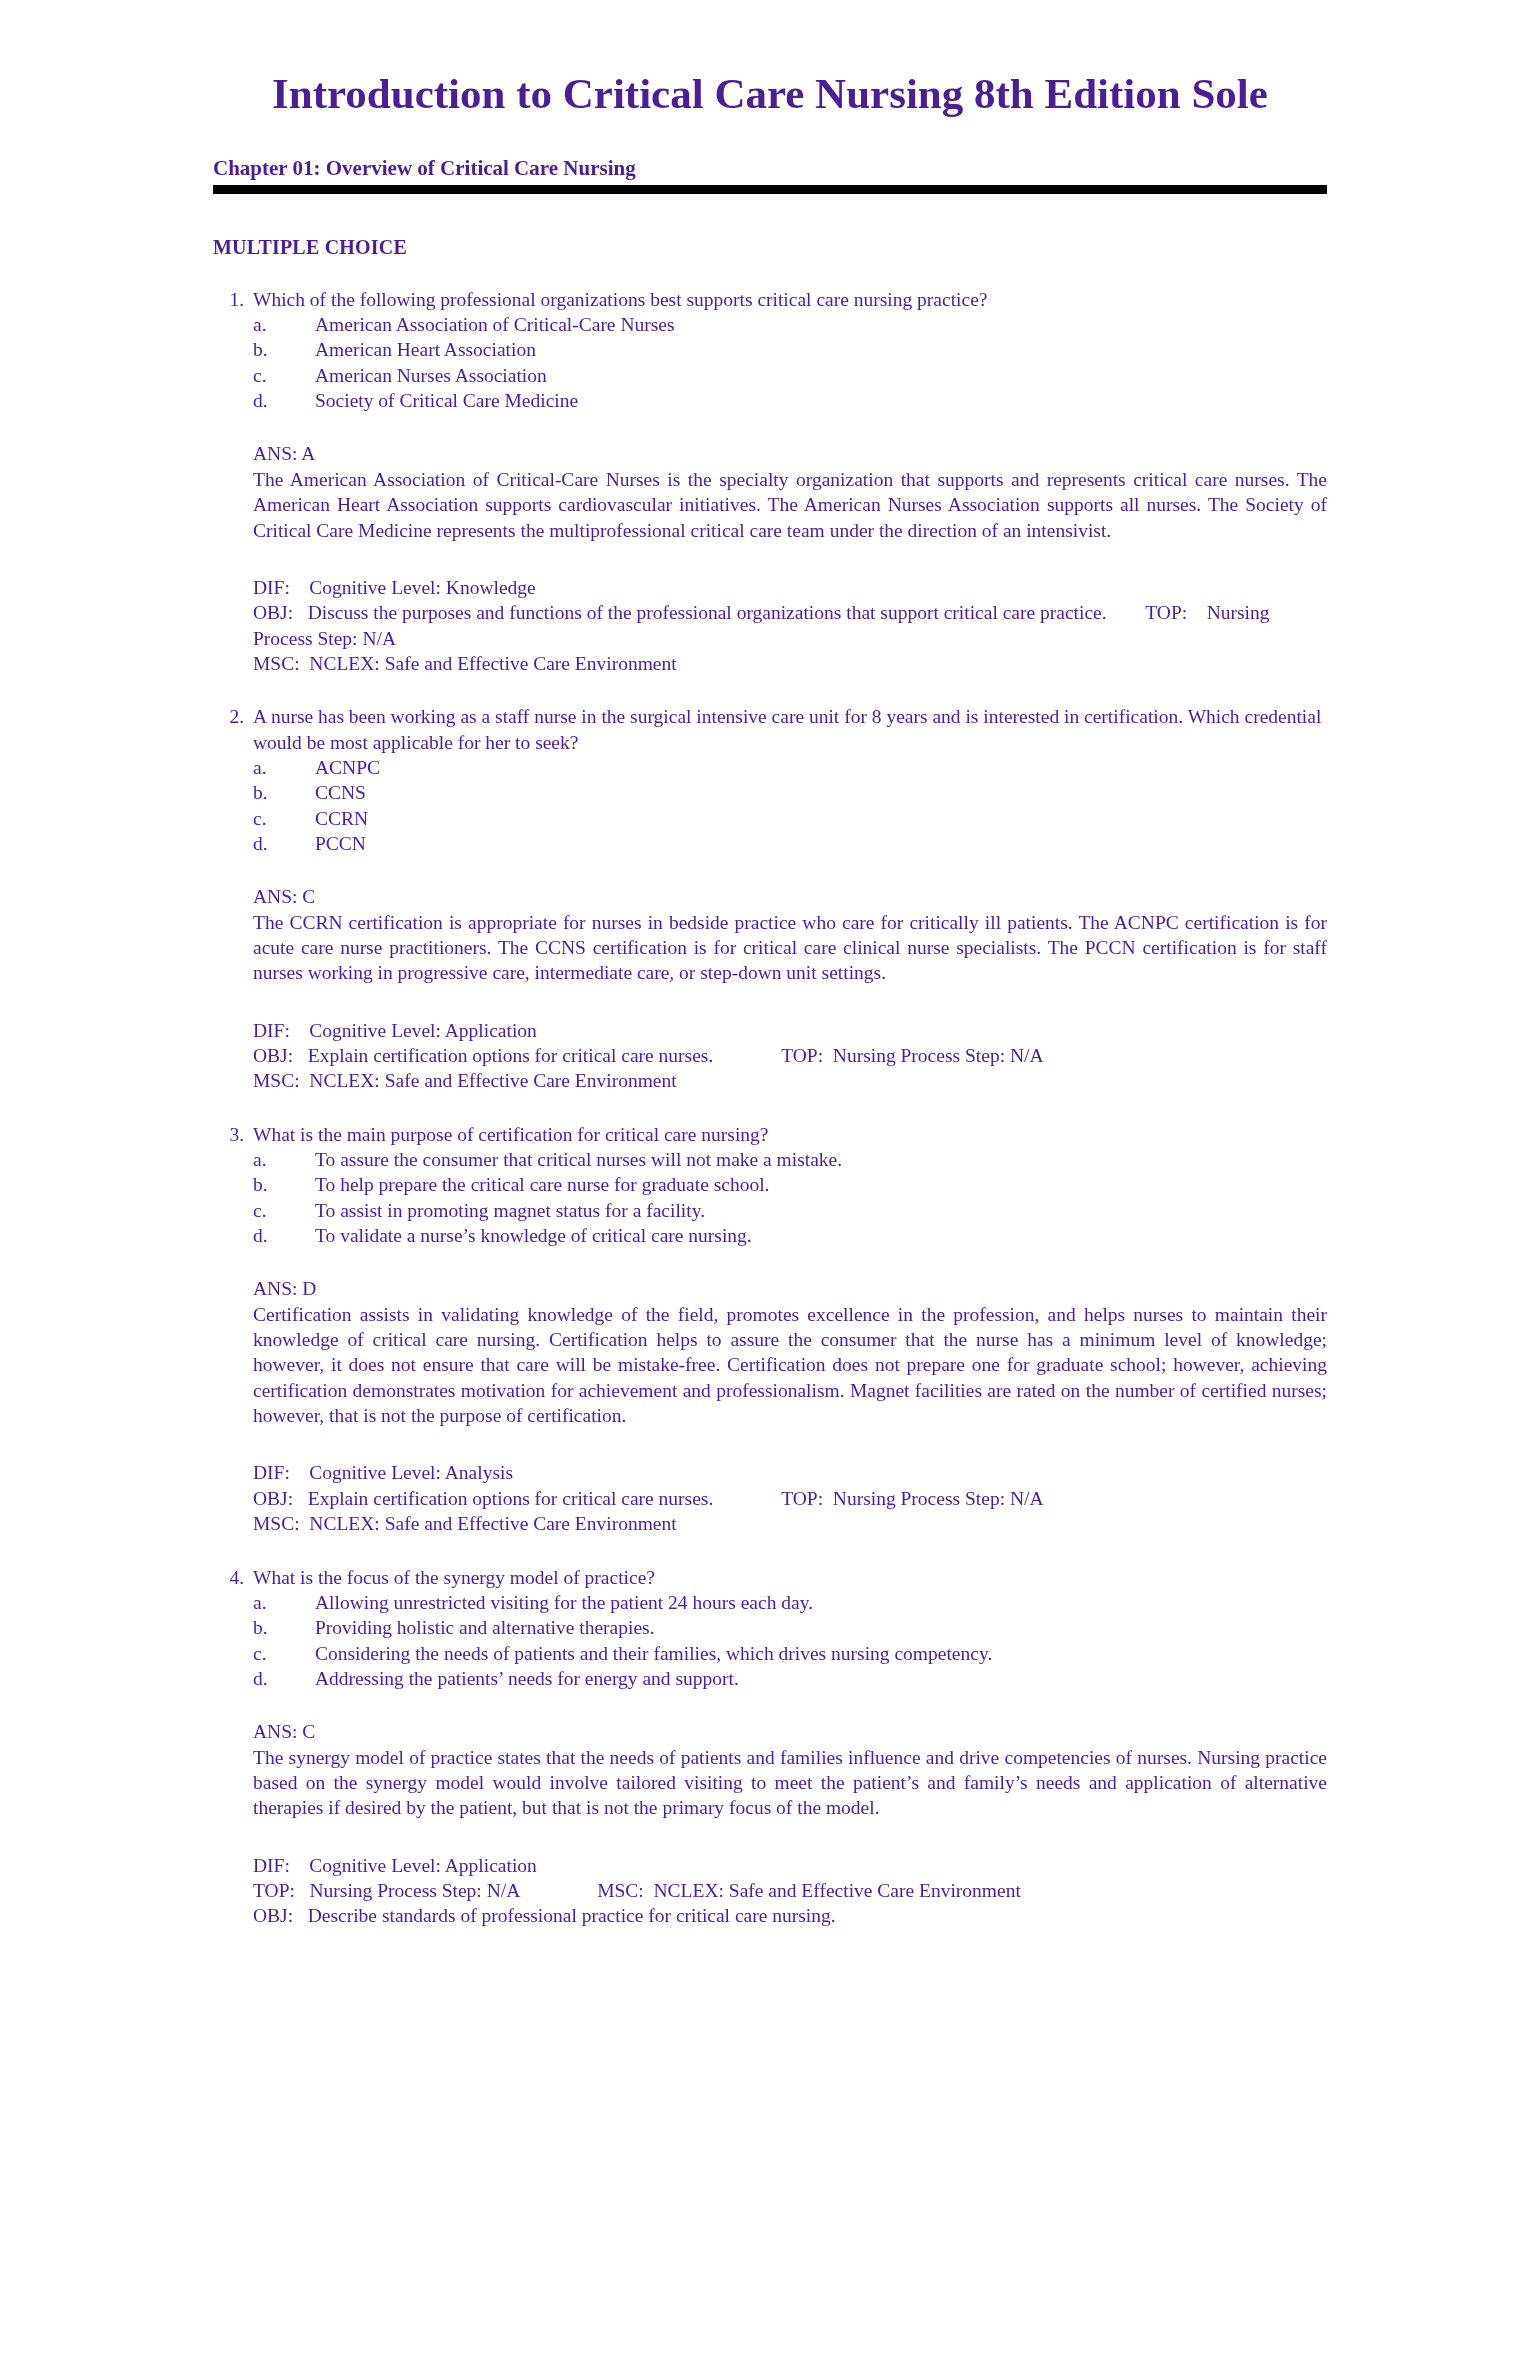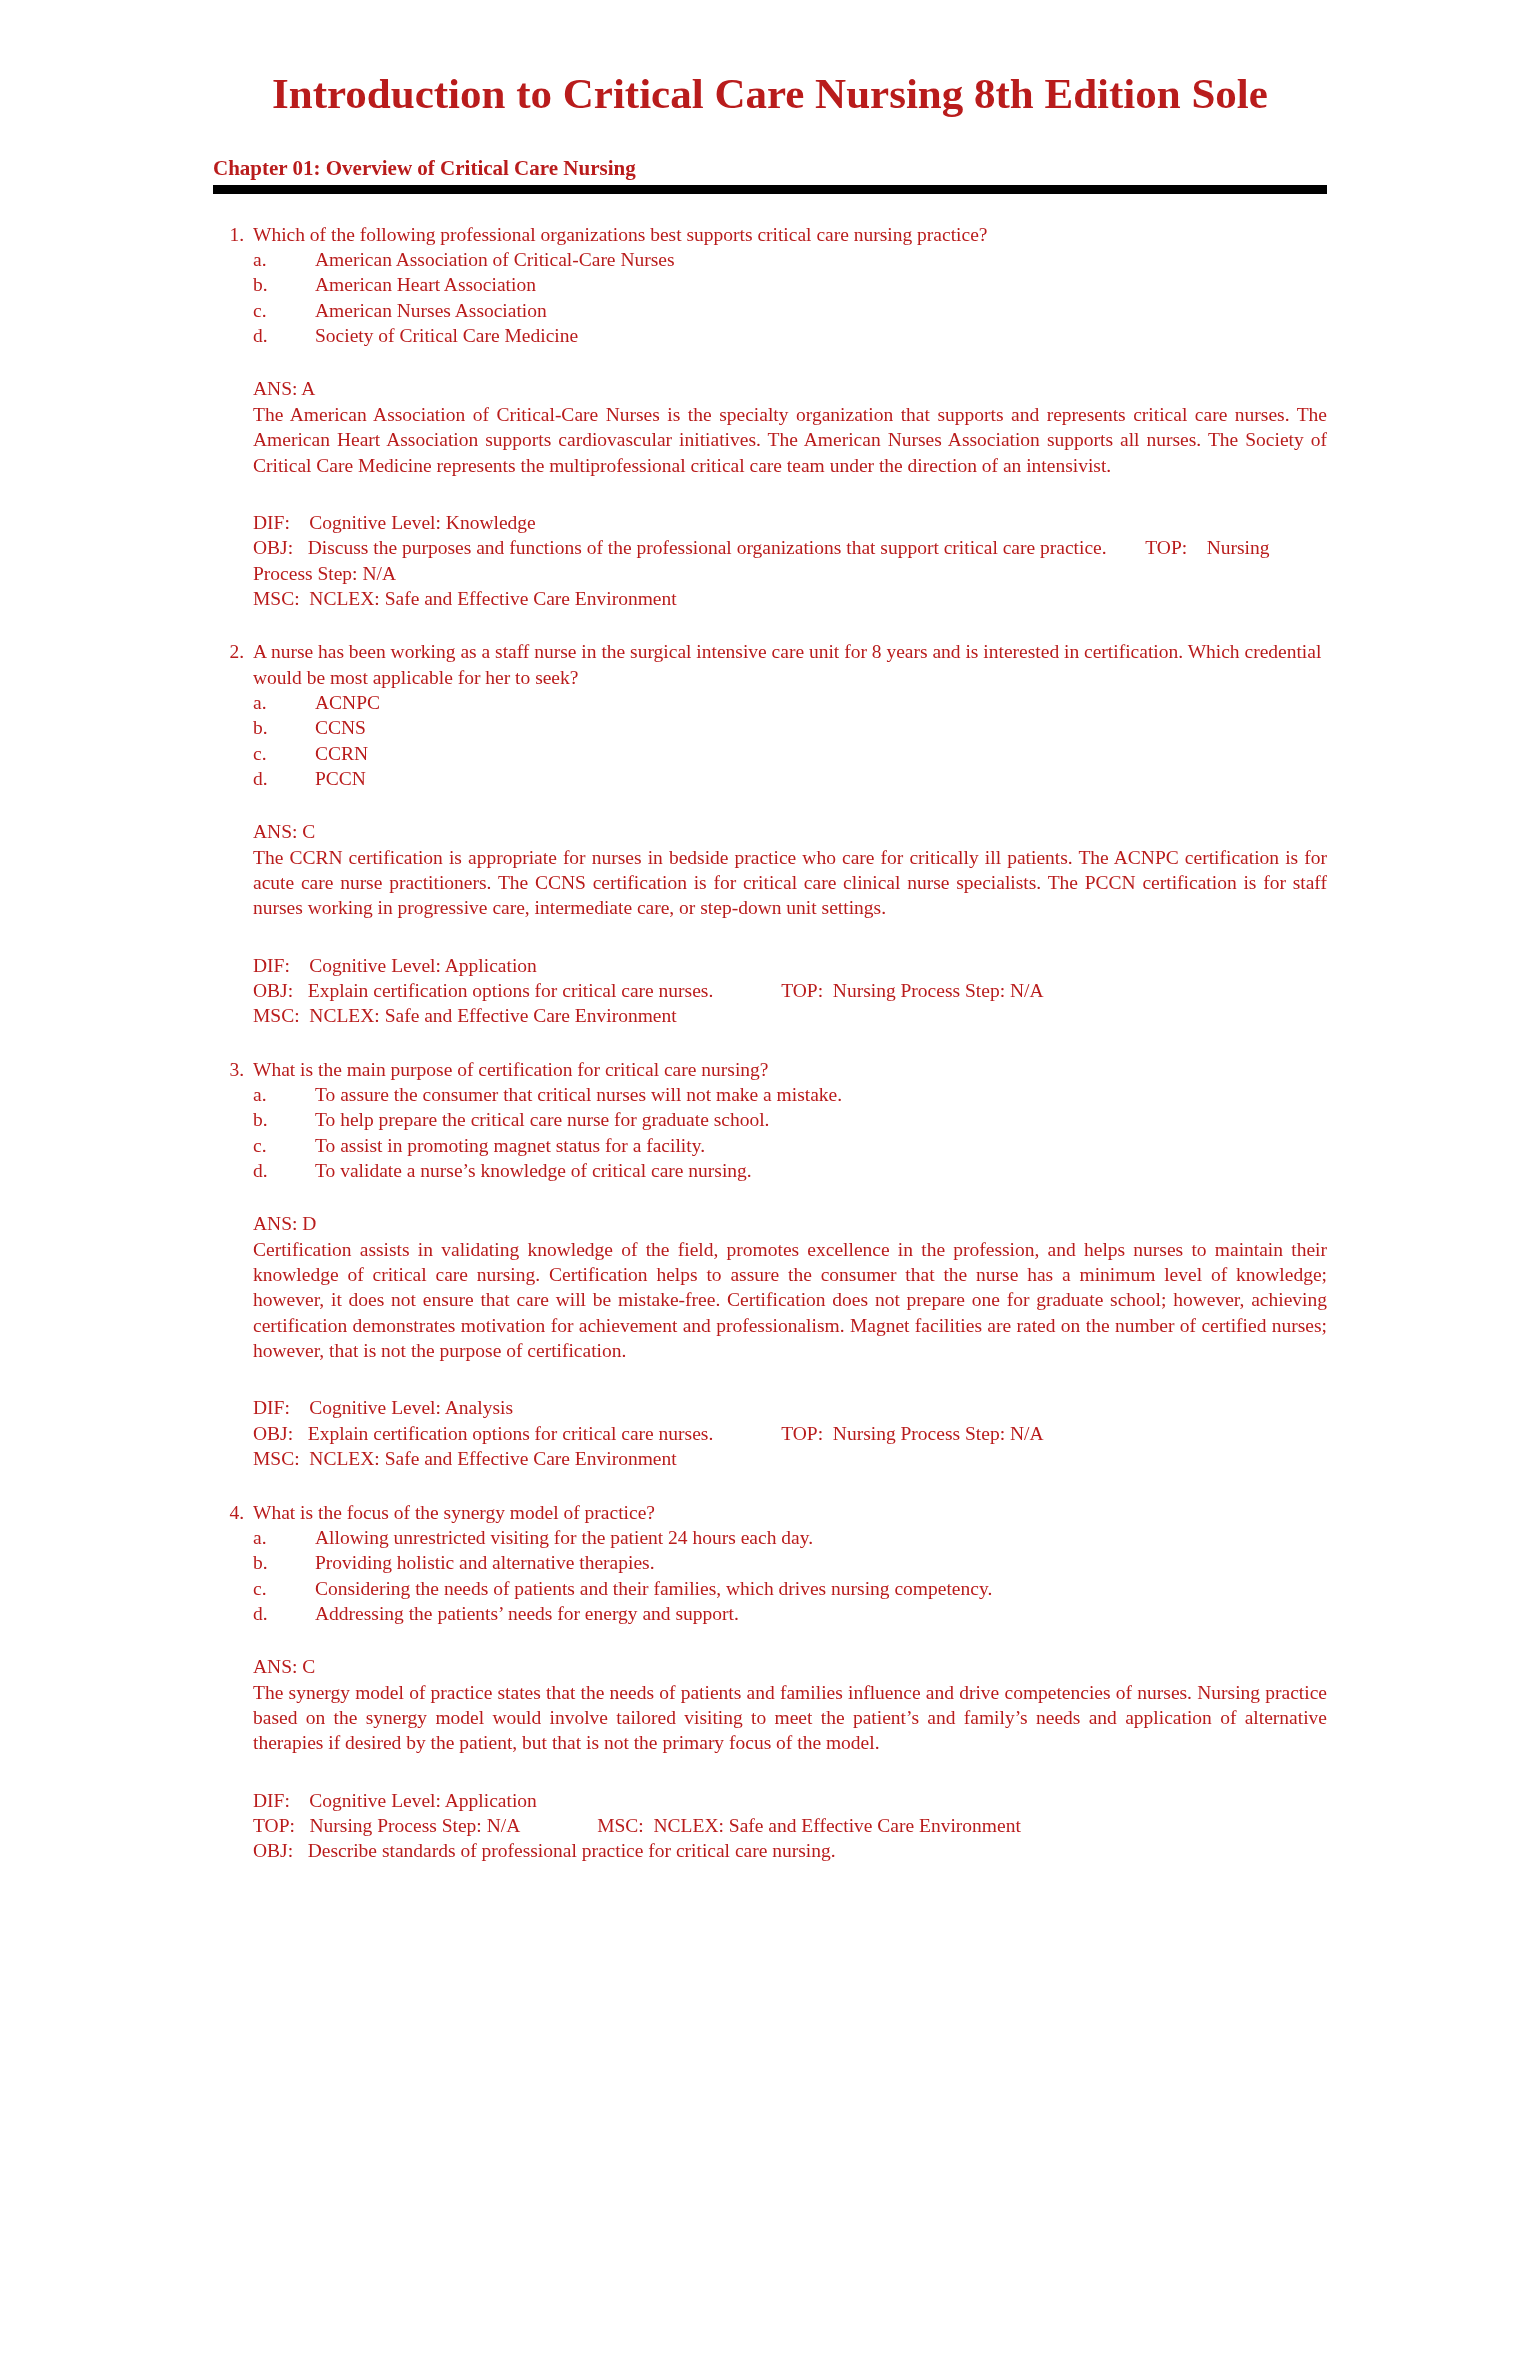--- a/index.html
+++ b/index.html
@@ -2,21 +2,21 @@
 <html><head>
 <meta charset="utf-8">
 <style>
   * { margin: 0; padding: 0; box-sizing: border-box; }
   html, body { background: #ffffff; }
   .page {
     width: 1304px;
     height: 2380px;
     margin: 0 auto;
     background: #ffffff;
-    color: #b91c1c;
+    color: #4c1d95;
     font-family: "Liberation Serif", serif;
     padding: 66px 95px 0 95px;
     overflow: hidden;
     border-radius: 32px;
   }
   .doc-title {
     font-size: 43px;
     font-weight: 700;
     text-align: center;
     line-height: 1.28;
@@ -66,20 +66,21 @@
 
   <h1 class="doc-title">
     <span style="display:block">Introduction to Critical Care Nursing 8th Edition Sole</span>
   </h1>
 
   <div class="chapter-header">
     <div>Chapter 01: Overview of Critical Care Nursing</div>
     <div class="rule"></div>
   </div>
 
+  <div class="section-heading">MULTIPLE CHOICE</div>
 
   <section class="question">
     <div class="q-row">
       <span class="q-num">1.</span>
       <div class="q-stem">Which of the following professional organizations best supports critical care nursing practice?</div>
     </div>
     <div class="options">
       <div class="opt">
         <span class="opt-letter">a.</span>
         <div class="opt-text">American Association of Critical-Care Nurses</div>

